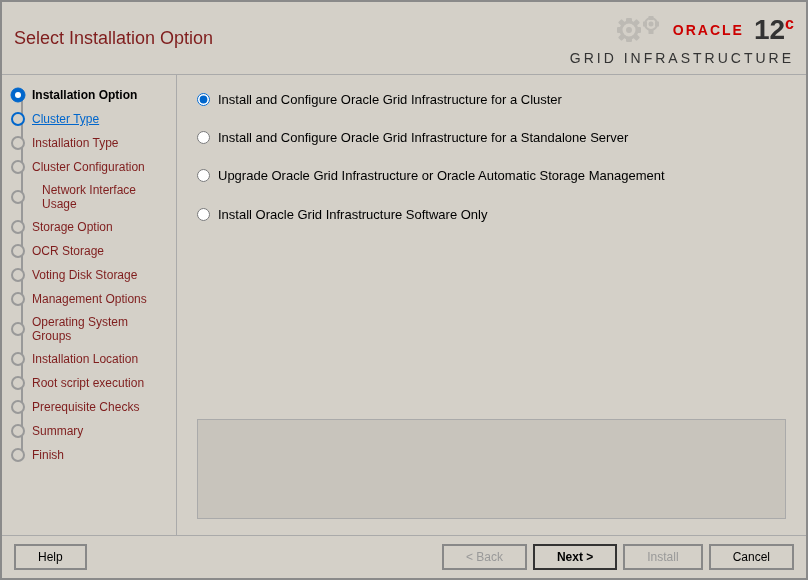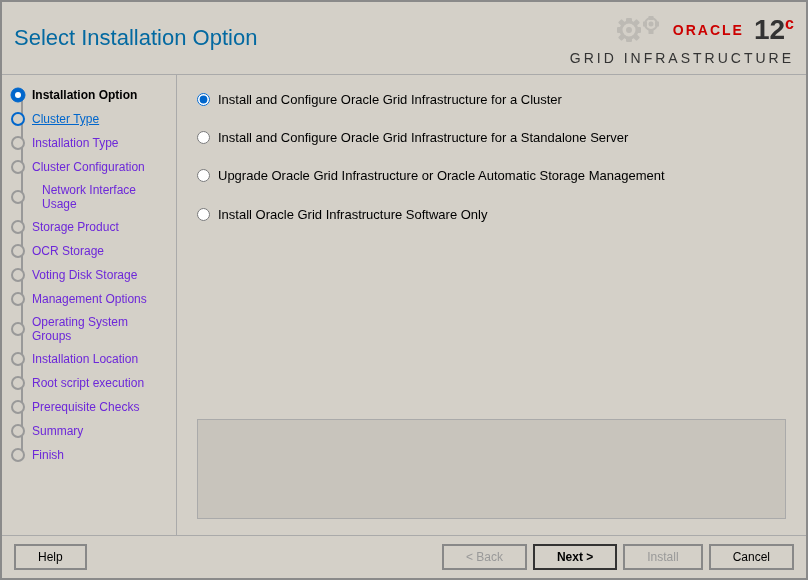--- a/index.html
+++ b/index.html
@@ -26,23 +26,23 @@
       background: #d4d0c8;
       padding: 8px 12px;
       display: flex;
       justify-content: space-between;
       align-items: center;
       border-bottom: 1px solid #aaa;
       min-height: 60px;
     }
 
     .header-title {
-      font-size: 22px;
+      font-size: 18px;
       font-weight: normal;
-      color: #0369a1;
+      color: #7f1d1d;
     }
 
     .oracle-logo {
       display: flex;
       flex-direction: column;
       align-items: flex-end;
     }
 
     .oracle-logo-top {
       display: flex;
@@ -117,21 +117,21 @@
       color: #0066cc;
     }
 
     .sidebar-item.linked {
       color: #0066cc;
       text-decoration: underline;
       cursor: pointer;
     }
 
     .sidebar-item.disabled {
-      color: #6d28d9;
+      color: #7f1d1d;
     }
 
     .step-icon {
       width: 16px;
       height: 16px;
       display: flex;
       align-items: center;
       justify-content: center;
       flex-shrink: 0;
     }
@@ -306,21 +306,21 @@
           </div>
           <span>Network Interface Usage</span>
         </div>
 
         <div class="sidebar-item disabled" style="position:relative; z-index:1;">
           <div class="step-icon">
             <svg width="16" height="16" viewBox="0 0 16 16">
               <circle cx="8" cy="8" r="6" fill="#d4d0c8" stroke="#999" stroke-width="2"></circle>
             </svg>
           </div>
-          <span>Storage Product</span>
+          <span>Storage Option</span>
         </div>
 
         <div class="sidebar-item disabled" style="position:relative; z-index:1;">
           <div class="step-icon">
             <svg width="16" height="16" viewBox="0 0 16 16">
               <circle cx="8" cy="8" r="6" fill="#d4d0c8" stroke="#999" stroke-width="2"></circle>
             </svg>
           </div>
           <span>OCR Storage</span>
         </div>

